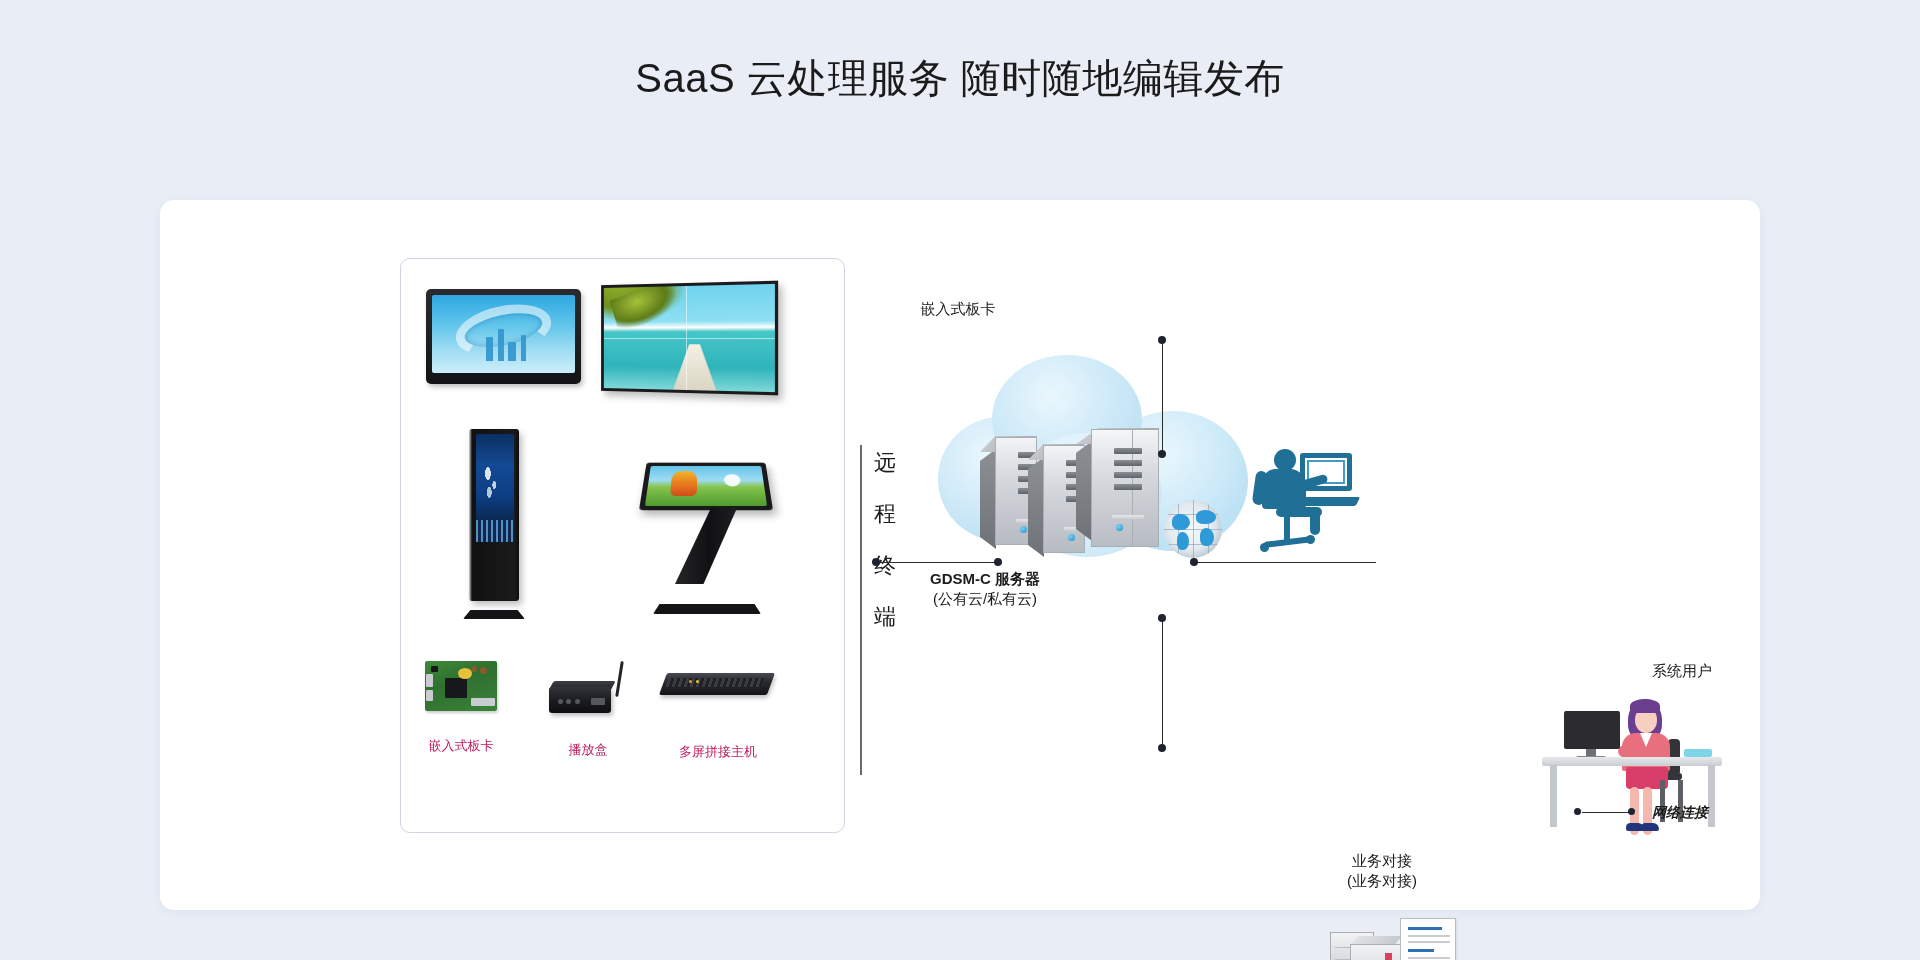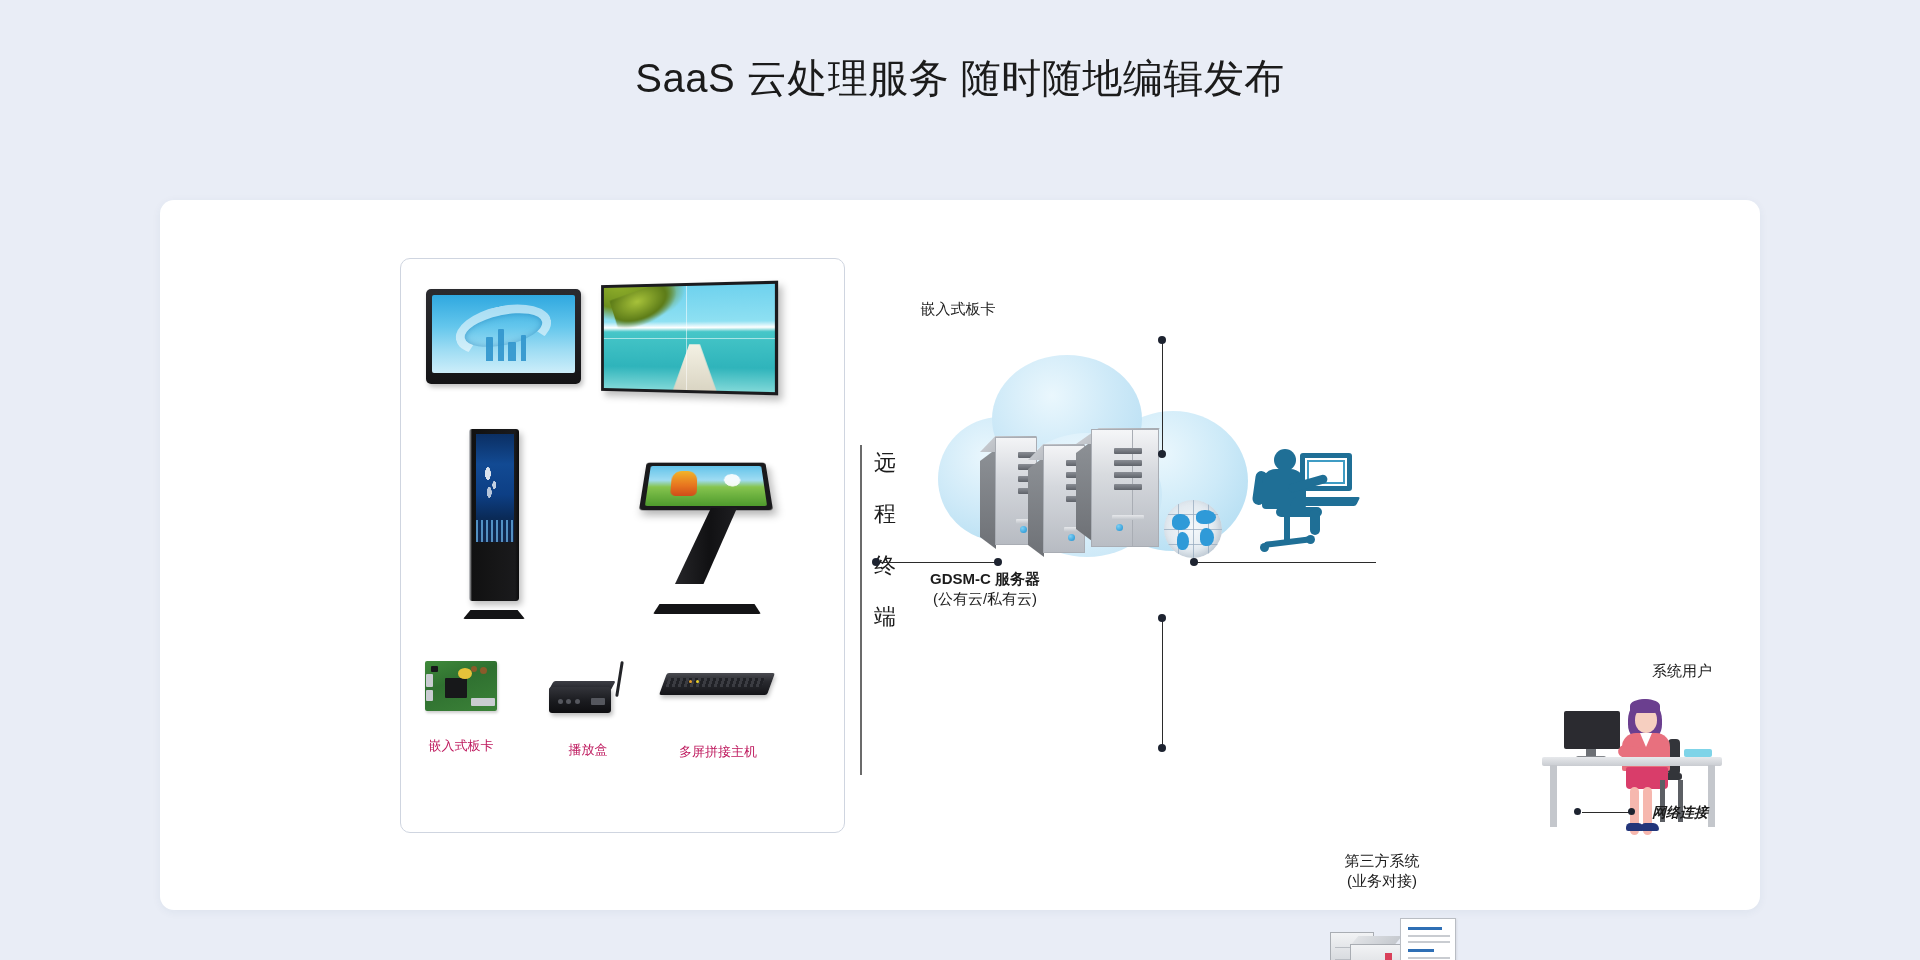--- a/index.html
+++ b/index.html
@@ -653,21 +653,21 @@
         <div class="th-red" style="left:34px; top:8px;"></div>
       </div>
       <div class="th-doc">
         <div class="dl" style="top:8px;  width:34px;"></div>
         <div class="dr" style="top:16px; width:42px;"></div>
         <div class="dr" style="top:22px; width:42px;"></div>
         <div class="dl" style="top:30px; width:26px;"></div>
         <div class="dr" style="top:38px; width:42px;"></div>
       </div>
     </div>
-    <div class="label" style="left:1102px; top:650px; width:240px;">第三方系统</div>
+    <div class="label" style="left:1102px; top:650px; width:240px;">业务对接</div>
     <div class="label" style="left:1102px; top:670px; width:240px;">(业务对接)</div>
 
     <div class="line hline" style="left:716px; top:362px; width:122px;"></div>
     <div class="node" style="left:712px; top:358px;"></div>
     <div class="node" style="left:834px; top:358px;"></div>
 
     <div class="line hline" style="left:1034px; top:362px; width:182px;"></div>
     <div class="node" style="left:1030px; top:358px;"></div>
 
     <div class="line vline" style="left:1002px; top:140px; height:116px;"></div>

